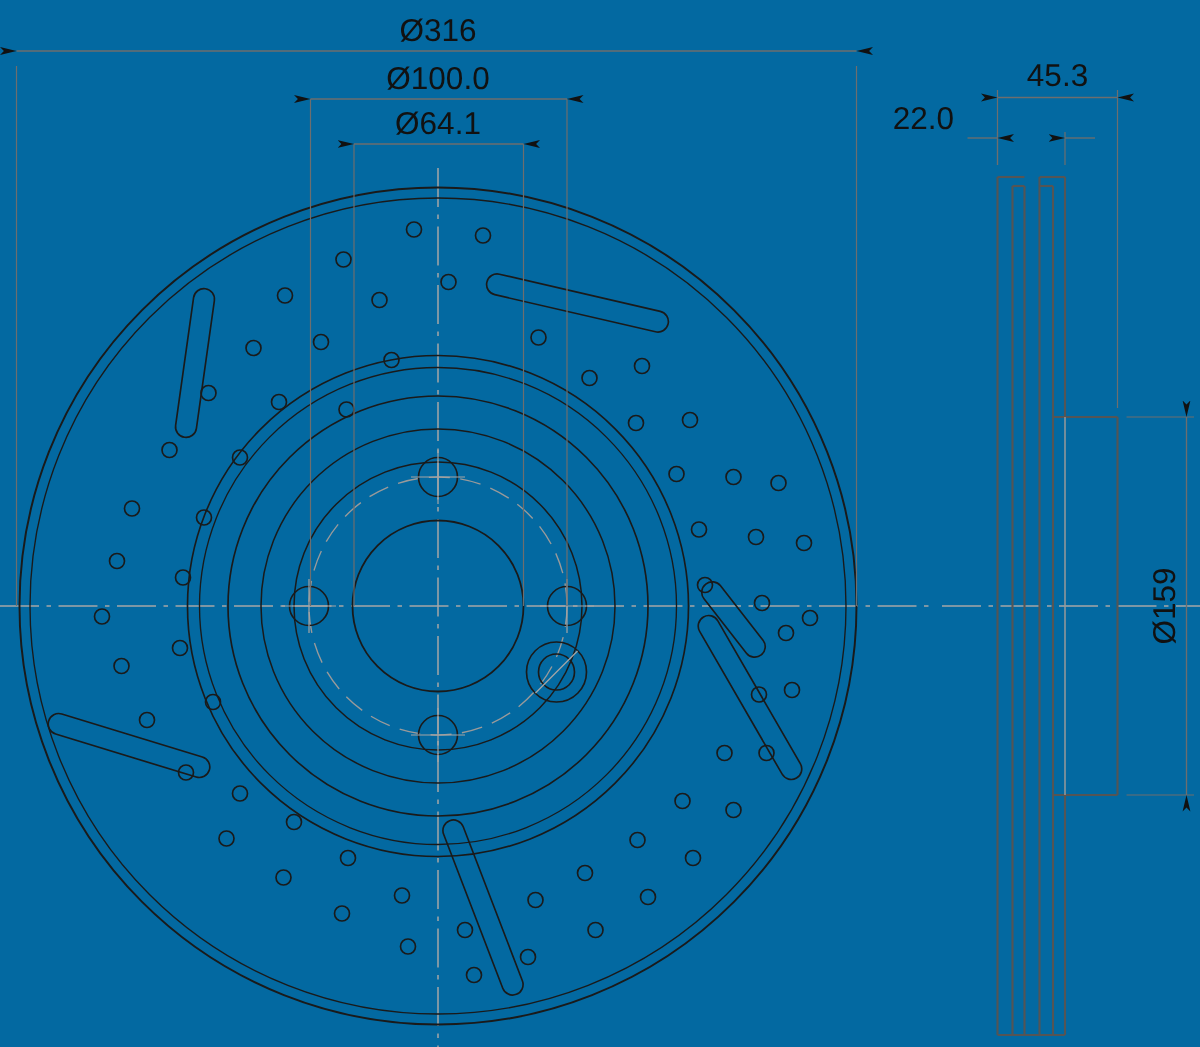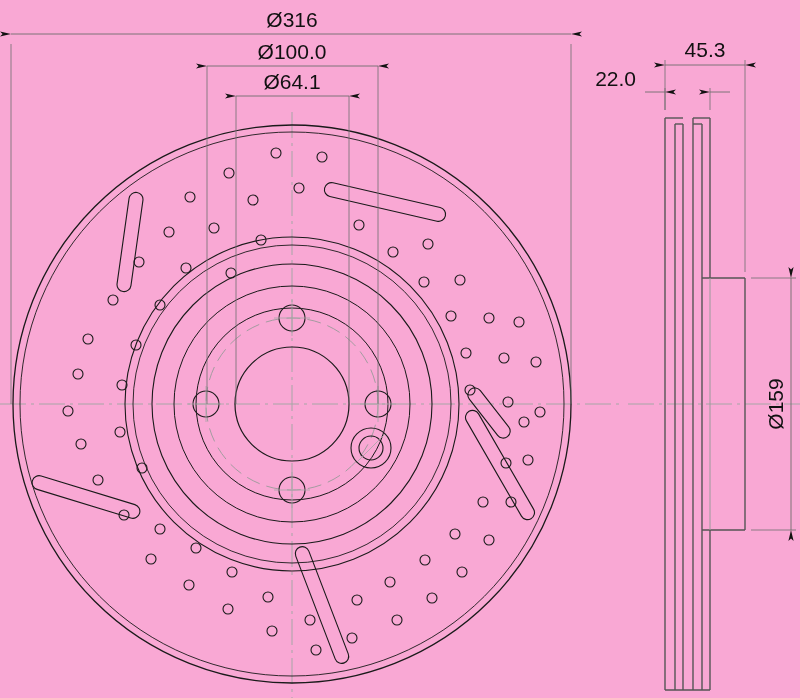--- a/index.html
+++ b/index.html
@@ -1,18 +1,18 @@
 <!DOCTYPE html>
 <html><head>
 <meta charset="utf-8">
 <title>Brake Disc Technical Drawing</title>
 <style>
   html,body{margin:0;padding:0;background:#ffffff;}
   body{width:800px;height:698px;font-family:"Liberation Sans",sans-serif;overflow:hidden;}
-  #sheet{position:relative;width:800px;height:698px;background:#f9a8d4;}
+  #sheet{position:relative;width:800px;height:698px;background:#0369a1;}
   svg{display:block;}
   .dimtext{font-family:"Liberation Sans",sans-serif;font-size:21px;fill:#111;}
 </style>
 </head>
 <body>
 
 <div id="sheet">
   <svg width="800" height="698" viewBox="0 0 800 698">
     <defs>
       <marker id="arrL" markerWidth="12" markerHeight="8" refX="11" refY="4" orient="auto" markerUnits="userSpaceOnUse">

